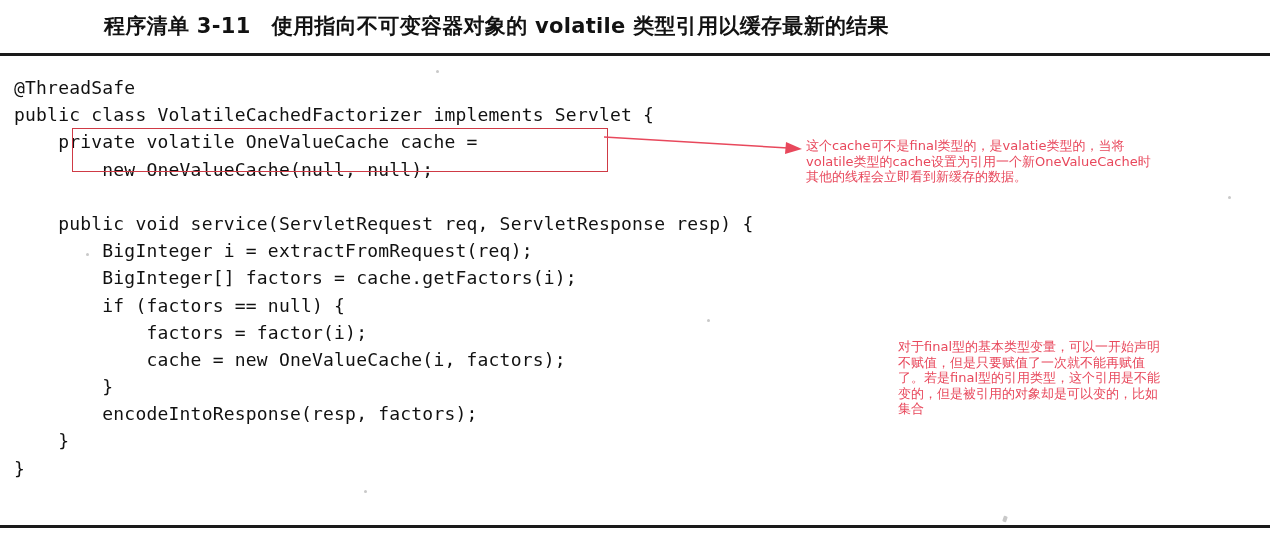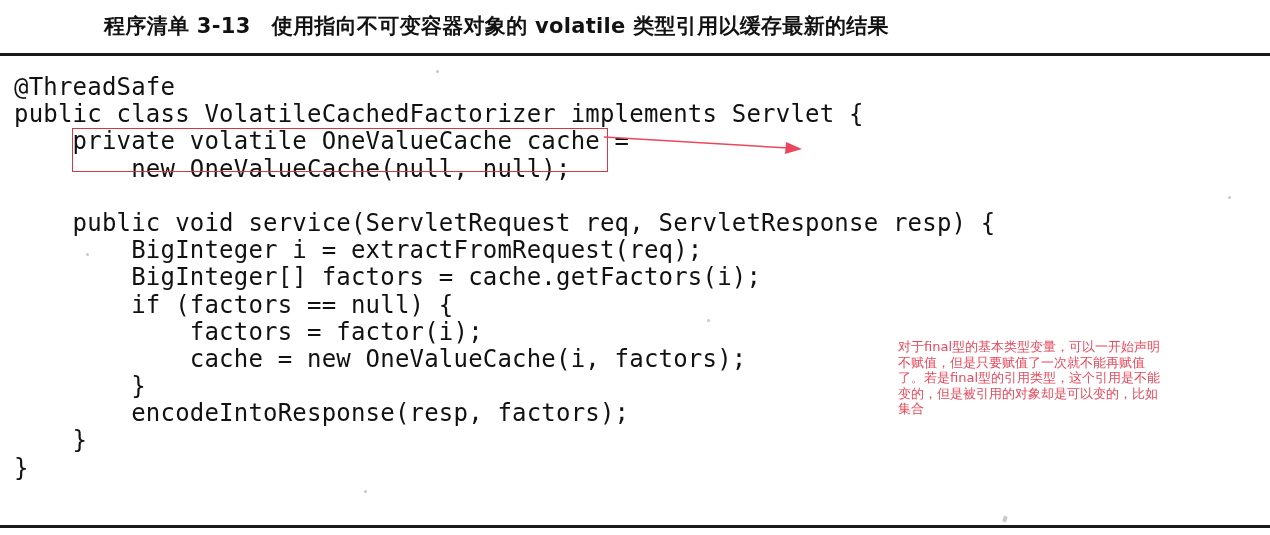--- a/index.html
+++ b/index.html
@@ -39,21 +39,21 @@
   }
   #rule-top   { top: 53px;  height: 3px; }
   #rule-bottom{ top: 525px; height: 3px; }
 
   
   #code-block {
     position: absolute;
     left: 14px;
     top: 74px;
     font-family: "DejaVu Sans Mono", "Liberation Mono", monospace;
-    font-size: 24px;
+    font-size: 18px;
     line-height: 27.2px;
     color: #111111;
     white-space: pre;
     letter-spacing: 0.2px;
   }
   #code-block .code-line { display: block; height: 27.2px; }
   #code-block .code-line.blank { color: transparent; }
 
   
   #highlight-box {
@@ -104,33 +104,36 @@
     background: #c9c9c9;
     border-radius: 50%;
     pointer-events: none;
   }
 </style>
 </head>
 <body>
 
 <div id="page">
 
-  <div id="listing-title">程序清单 3-13　使用指向不可变容器对象的 volatile 类型引用以缓存最新的结果</div>
+  <div id="listing-title">程序清单 3-11　使用指向不可变容器对象的 volatile 类型引用以缓存最新的结果</div>
 
   <div class="hrule" id="rule-top"></div>
 
   <div id="code-block"><span class="code-line">@ThreadSafe</span><span class="code-line">public class VolatileCachedFactorizer implements Servlet {</span><span class="code-line">    private volatile OneValueCache cache =</span><span class="code-line">        new OneValueCache(null, null);</span><span class="code-line blank"> </span><span class="code-line">    public void service(ServletRequest req, ServletResponse resp) {</span><span class="code-line">        BigInteger i = extractFromRequest(req);</span><span class="code-line">        BigInteger[] factors = cache.getFactors(i);</span><span class="code-line">        if (factors == null) {</span><span class="code-line">            factors = factor(i);</span><span class="code-line">            cache = new OneValueCache(i, factors);</span><span class="code-line">        }</span><span class="code-line">        encodeIntoResponse(resp, factors);</span><span class="code-line">    }</span><span class="code-line">}</span></div>
 
   <div id="highlight-box"></div>
 
   <svg id="arrow-svg" viewBox="0 0 210 40" xmlns="http://www.w3.org/2000/svg">
     <line x1="4" y1="11" x2="188" y2="22" stroke="#e8485c" stroke-width="1.6"></line>
     <polygon points="186,16 202,23 185,28" fill="#e8485c"></polygon>
   </svg>
 
+  <div class="annotation" id="annotation-volatile">这个cache可不是final类型的，是valatie类型的，当将
+volatile类型的cache设置为引用一个新OneValueCache时
+其他的线程会立即看到新缓存的数据。</div>
 
   <div class="annotation" id="annotation-final">对于final型的基本类型变量，可以一开始声明
 不赋值，但是只要赋值了一次就不能再赋值
 了。若是final型的引用类型，这个引用是不能
 变的，但是被引用的对象却是可以变的，比如
 集合</div>
 
   <div class="hrule" id="rule-bottom"></div>
 
   <div class="speck" style="left:436px; top:70px; width:3px; height:3px;"></div>

